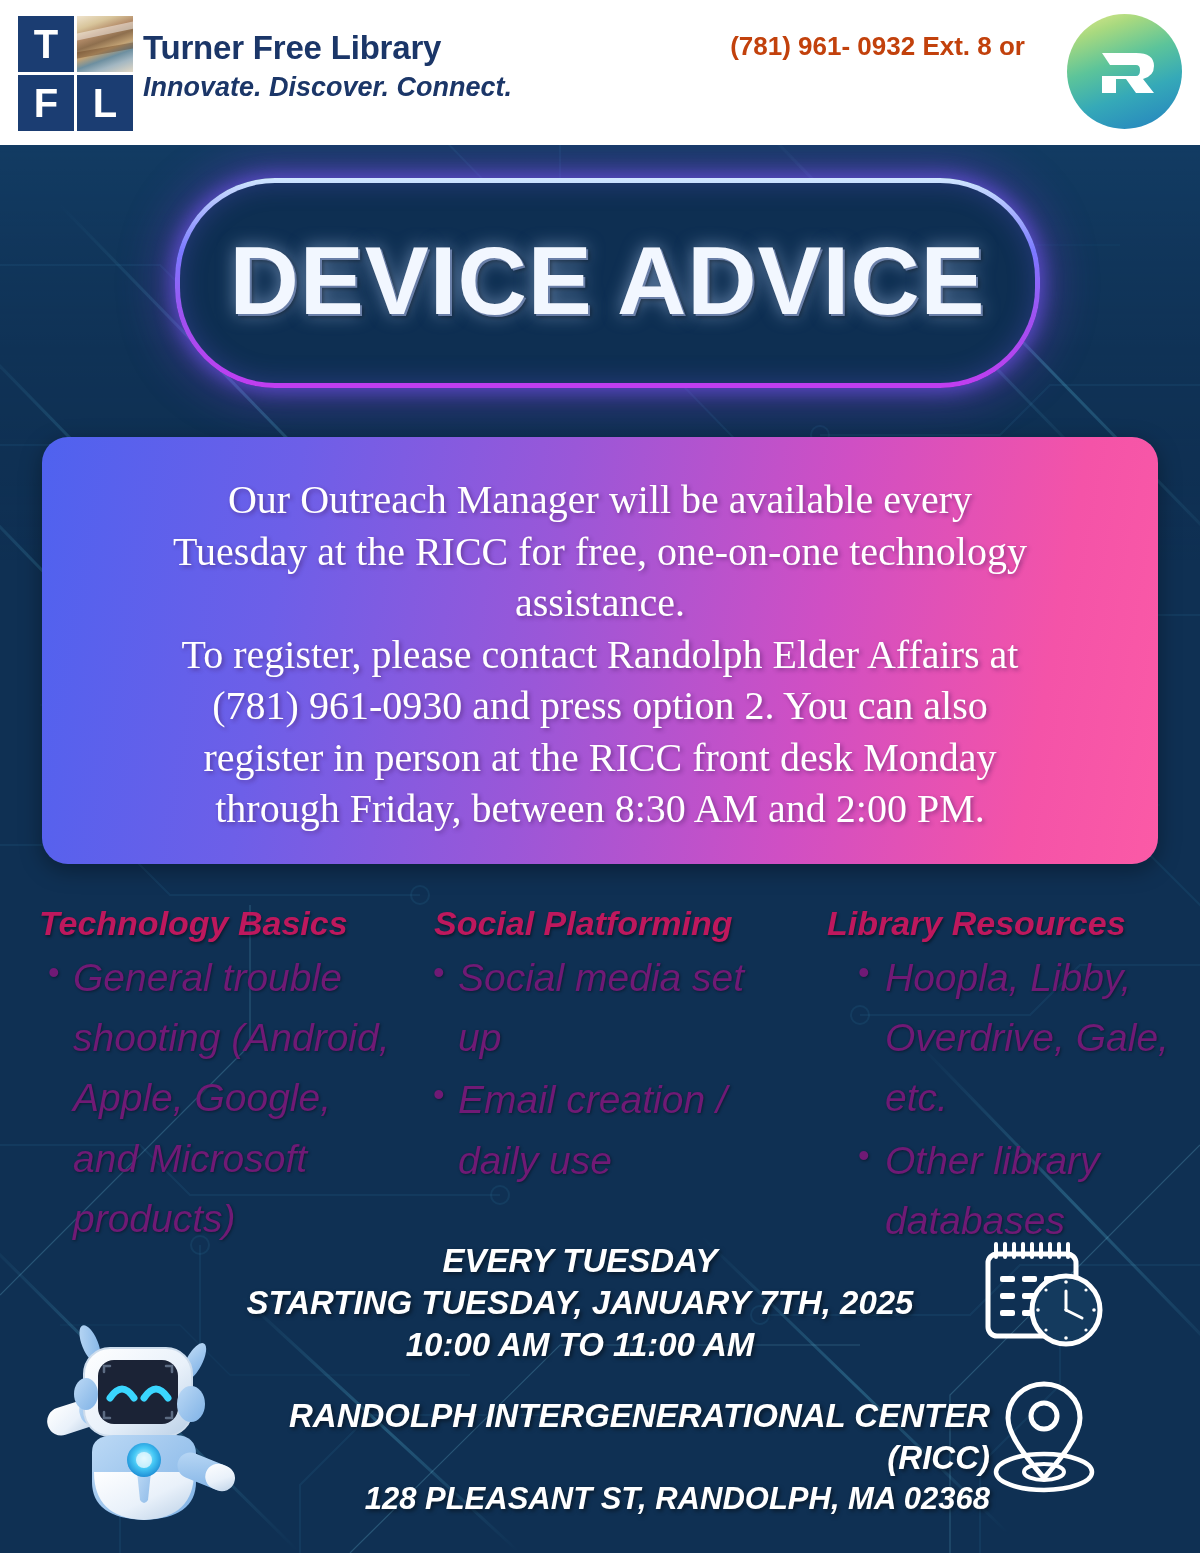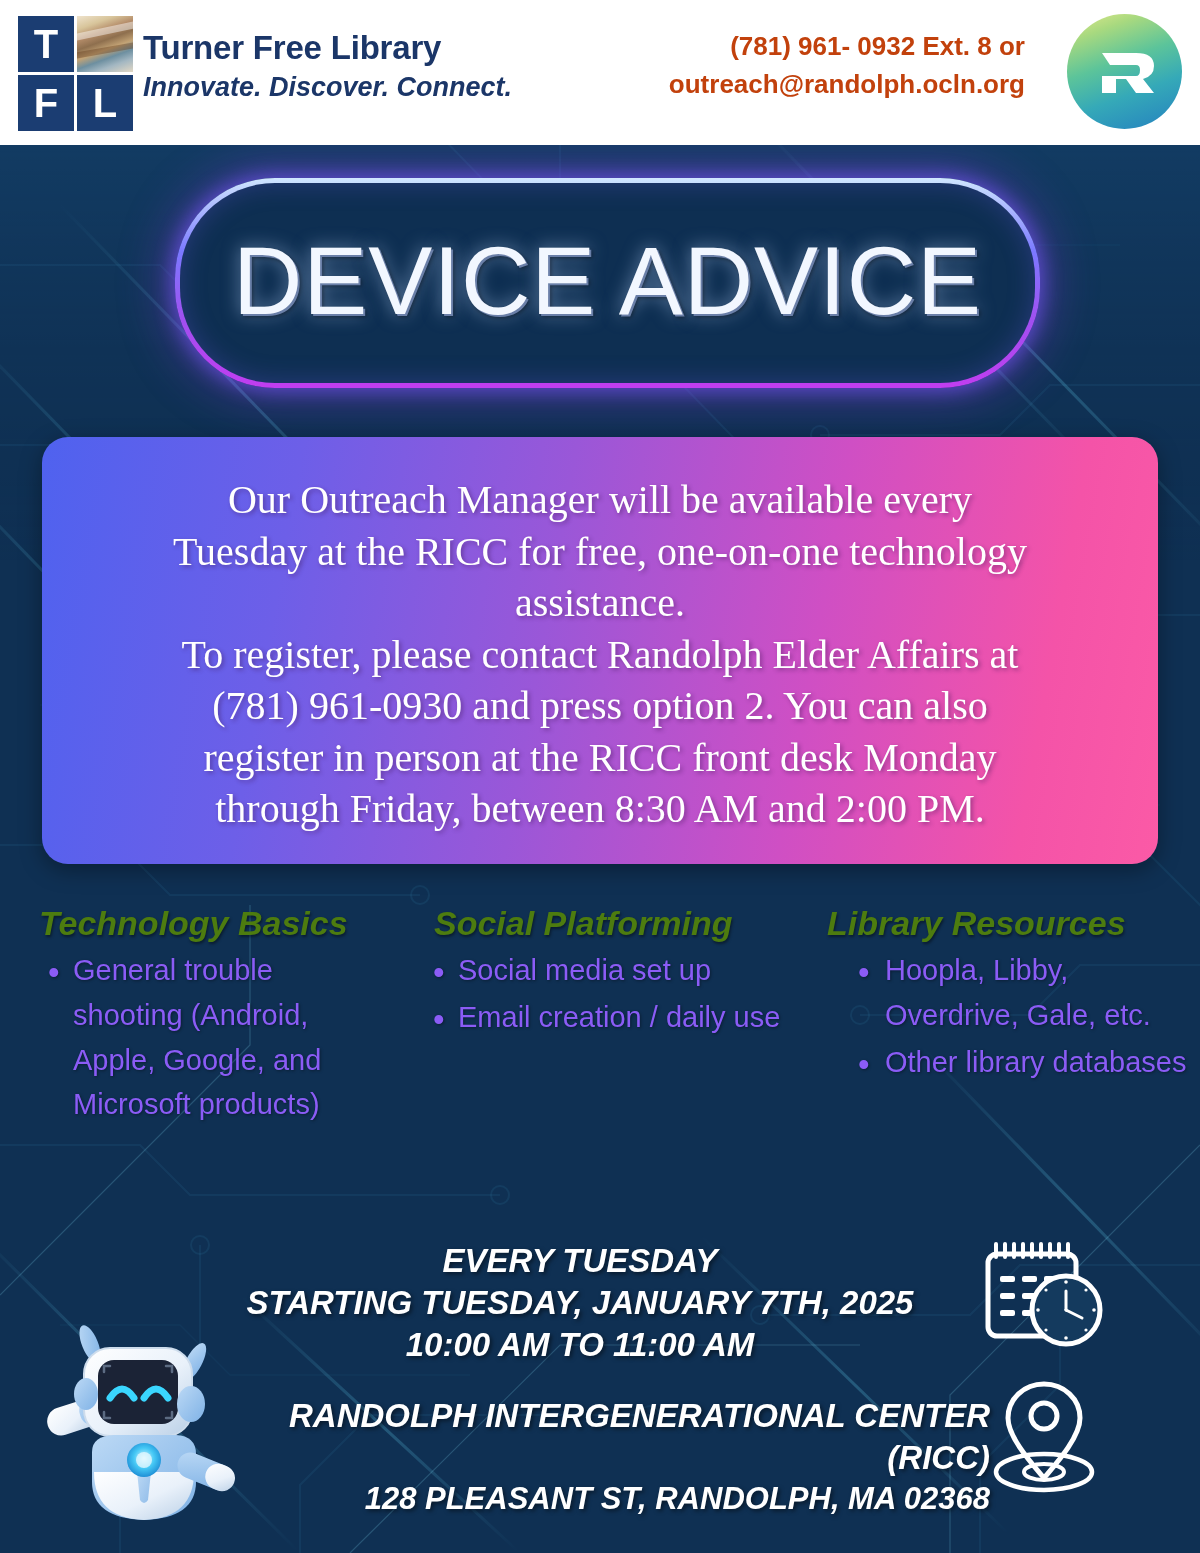--- a/index.html
+++ b/index.html
@@ -155,21 +155,21 @@
     z-index: 5;
   }
   .neon-title {
     position: absolute;
     left: 0; right: 0;
     top: 50%;
     transform: translateY(-52%);
     text-align: center;
     color: #f2f7ff;
     font-family: "Liberation Sans", sans-serif;
-    font-weight: normal;
+    font-weight: bold;
     font-size: 96px;
     letter-spacing: 1px;
     text-shadow:
        2px 2px 0 #6a7fa8,
        3px 3px 4px rgba(0,0,0,.45),
        0 0 18px rgba(190,215,255,.55);
   }
 
   
   .info-box {
@@ -204,40 +204,41 @@
     left: 0;
     width: 1200px;
     display: flex;
     z-index: 6;
   }
   .col { box-sizing: border-box; }
   .col-1 { width: 400px; padding-left: 35px; padding-right: 10px; }
   .col-2 { width: 405px; padding-left: 20px; padding-right: 10px; }
   .col-3 { width: 395px; padding-left: 18px; padding-right: 12px; }
   .col-title {
-    color: #4d7c0f;
+    color: #be185d;
     font-weight: bold;
     font-style: italic;
     font-size: 34px;
     line-height: 1.1;
     margin: 0 0 6px 0;
     text-shadow: 1px 2px 3px rgba(0,0,0,.45);
   }
   .col-1 .col-title { text-align: left; padding-left: 4px; }
   .col-2 .col-title { text-align: left; padding-left: 14px; }
   .col-3 .col-title { text-align: left; padding-left: 4px; }
   ul.col-list {
     margin: 0;
     padding-left: 38px;
     list-style: none;
   }
   ul.col-list li {
     position: relative;
-    color: #8b5cf6;
-    font-size: 29px;
+    color: #701a75;
+    font-style: italic;
+    font-size: 39px;
     line-height: 1.54;
     margin-bottom: 2px;
     text-shadow: 1px 1px 3px rgba(0,0,0,.4);
   }
   ul.col-list li::before {
     content: "\2022";
     position: absolute;
     left: -25px;
     top: 0;
     font-size: 33px;
@@ -316,21 +317,20 @@
       <div class="logo-cell">L</div>
     </div>
 
     <div class="brand-text">
       <div class="brand-name">Turner Free Library</div>
       <div class="brand-tagline">Innovate. Discover. Connect.</div>
     </div>
 
     <div class="contact">
       <div>(781) 961- 0932 Ext. 8 or</div>
-      <div>outreach@randolph.ocln.org</div>
     </div>
 
     <div class="r-logo">
       <svg width="78" height="78" viewBox="0 0 78 78" aria-hidden="true">
         <path d="M16 20 L50 20 Q68 20 68 33 Q68 43 57 46 L68 60 L50 60 L40 46 L30 46 L30 60 L16 60 L16 43 L50 43 Q54 43 54 37 Q54 32 50 32 L24 32 Z" fill="#ffffff"></path>
       </svg>
     </div>
   </div>
 
   <div class="body-bg">

